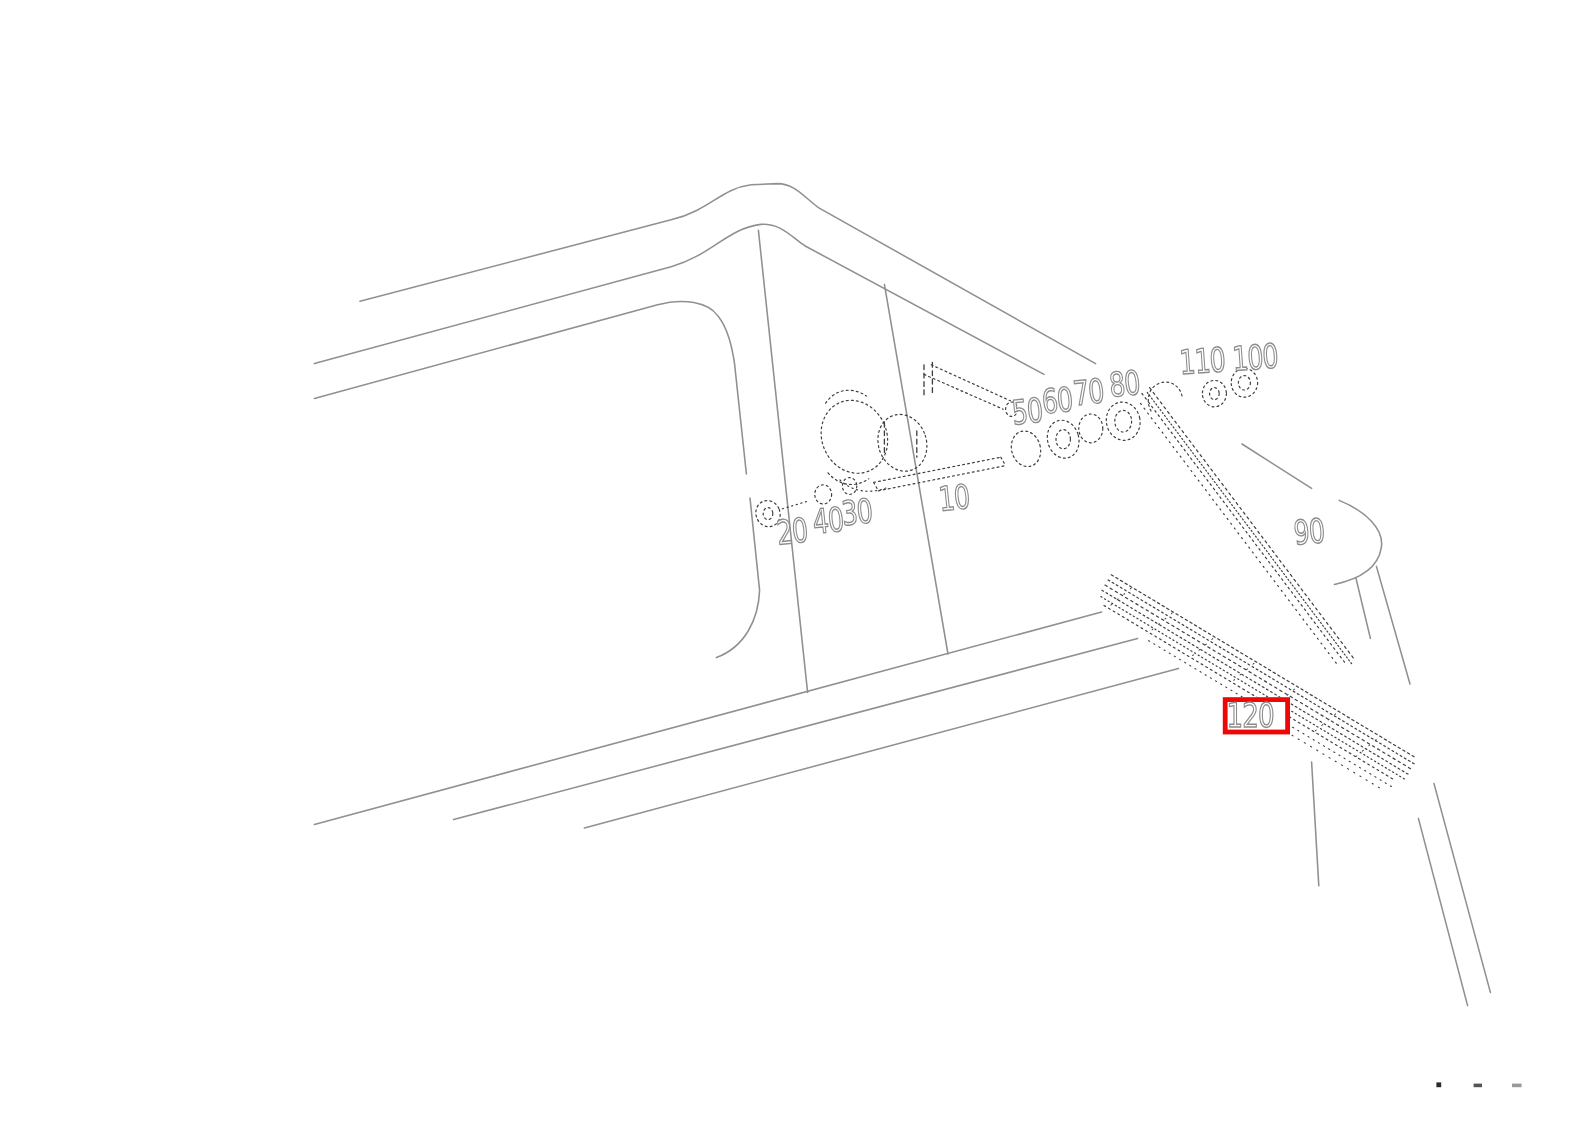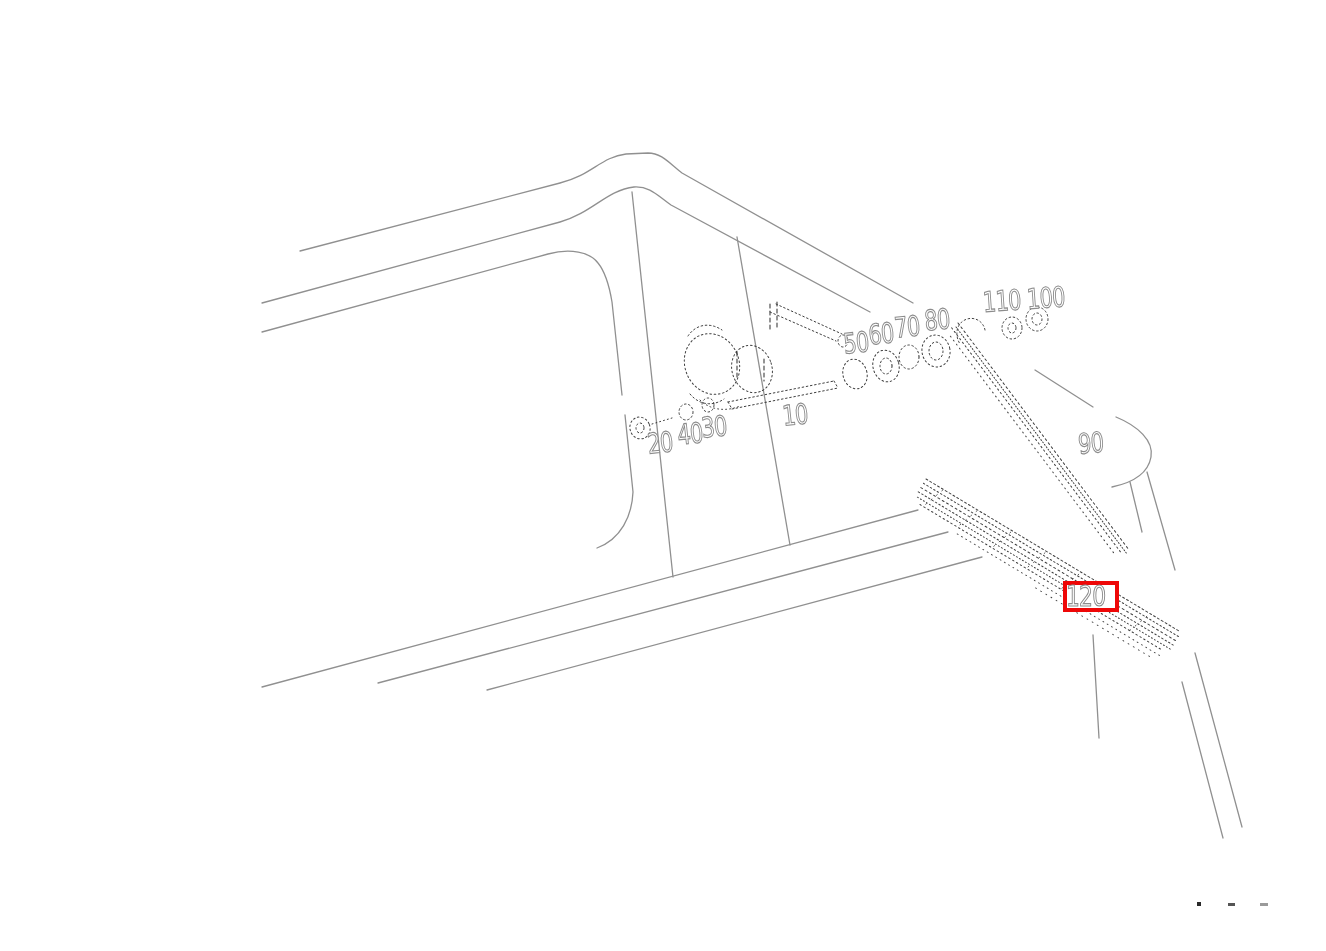--- a/index.html
+++ b/index.html
@@ -145,21 +145,21 @@
       <span class="part-label" style="left: 781px; top: 403px; transform: rotate(-6deg) scaleX(0.75);">10</span>
       <span class="part-label" style="left: 842px; top: 331px; transform: rotate(-6deg) scaleX(0.75);">50</span>
       <span class="part-label" style="left: 867px; top: 322px; transform: rotate(-6deg) scaleX(0.75);">60</span>
       <span class="part-label" style="left: 893px; top: 315px; transform: rotate(-6deg) scaleX(0.75);">70</span>
       <span class="part-label" style="left: 923px; top: 308px; transform: rotate(-6deg) scaleX(0.75);">80</span>
       <span class="part-label" style="left: 982px; top: 289px; transform: rotate(-4deg) scaleX(0.75);">110</span>
       <span class="part-label" style="left: 1026px; top: 286px; transform: rotate(-4deg) scaleX(0.75);">100</span>
       <span class="part-label" style="left: 1077px; top: 431px; transform: rotate(-5deg) scaleX(0.75);">90</span>
     </div>
 
-  <div class="hl-box" id="hlbox" style="left: 1019px; top: 581px; width: 56px; height: 31px; margin-left: 44px;">
+  <div class="hl-box" id="hlbox" style="left: 1019px; top: 581px; width: 56px; height: 31px;">
     <span class="part-label">120</span>
   </div>
 
   <div id="marks">
       <div class="mark" style="left: 1197px; top: 902px; width: 4px; height: 4px; background: rgb(42, 42, 42);"></div>
       <div class="mark" style="left: 1228px; top: 903px; width: 7px; height: 3px; background: rgb(85, 85, 85);"></div>
       <div class="mark" style="left: 1260px; top: 903px; width: 8px; height: 3px; background: rgb(154, 154, 154);"></div>
     </div>
 </div>
 

